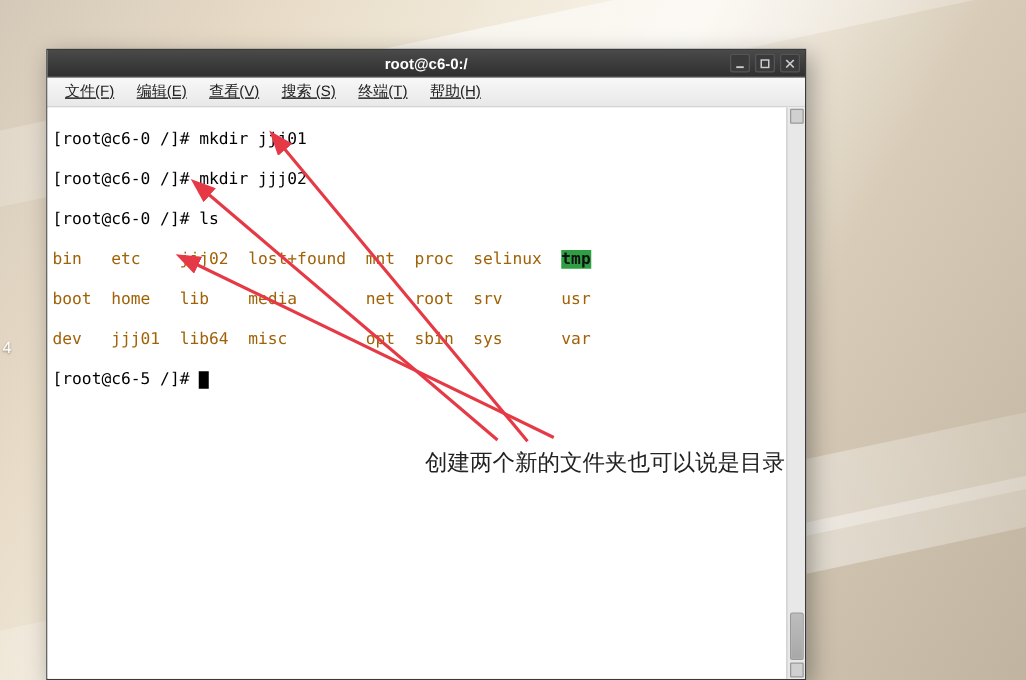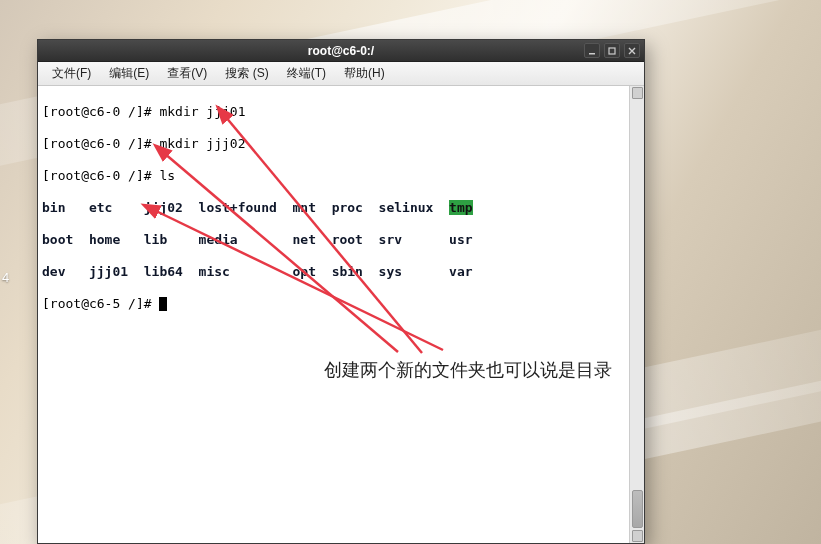--- a/index.html
+++ b/index.html
@@ -79,20 +79,21 @@
     }
     .win-btn svg { width: 8px; height: 8px; }
     .menubar {
       height: 24px;
       background: linear-gradient(#f8f8f8, #e8e8e8);
       border-bottom: 1px solid #c8c8c8;
       display: flex;
       align-items: center;
       padding: 0 6px;
       gap: 2px;
+      text-decoration: underline;
     }
     .menu-item {
       padding: 2px 8px;
       font-size: 12px;
       color: #222;
       cursor: pointer;
     }
     .terminal-area {
       flex: 1;
       display: flex;
@@ -103,21 +104,21 @@
       flex: 1;
       padding: 2px 4px;
       font-family: "DejaVu Sans Mono", monospace;
       font-size: 13px;
       line-height: 16px;
       color: #000;
       white-space: pre;
       overflow: hidden;
     }
     .term-line { display: block; }
-    .dir { color: #0f172a; font-weight: bold; }
+    .dir { color: #a16207; font-weight: normal; }
     .tmp { background: #2ea043; color: #111; font-weight: bold; text-align: right; }
     .cursor { display: inline-block; width: 8px; height: 14px; background: #000; vertical-align: text-bottom; }
     .scrollbar {
       width: 15px;
       background: #e8e8e8;
       border-left: 1px solid #ccc;
       position: relative;
     }
     .scroll-thumb {
       position: absolute;
@@ -136,21 +137,21 @@
       height: 12px;
       background: #d0d0d0;
       border: 1px solid #999;
       border-radius: 1px;
     }
     .scroll-arrow.up { top: 1px; }
     .scroll-arrow.down { bottom: 1px; }
     .annotations { position: absolute; inset: 0; pointer-events: none; }
     .note-text {
       position: absolute;
-      left: 324px;
+      left: 340px;
       top: 358px;
       font-size: 18px;
       color: #222;
       font-family: Liberation Serif, serif;
     }
     svg.arrows { position: absolute; inset: 0; }
   </style>
 </head>
 <body>
 

